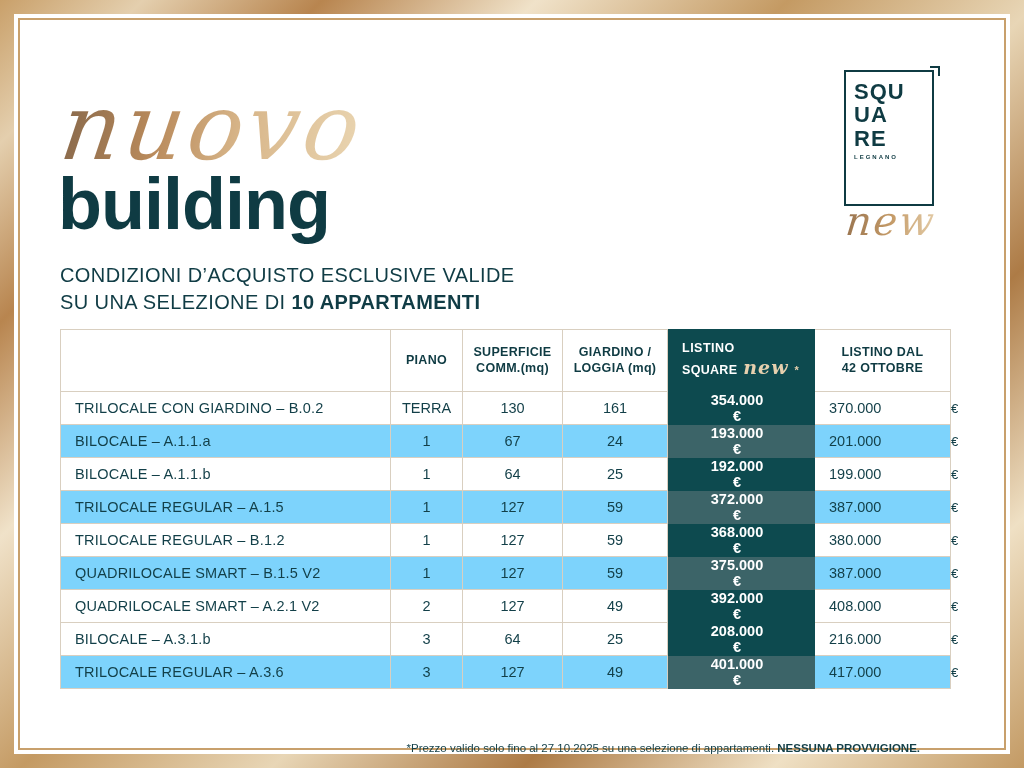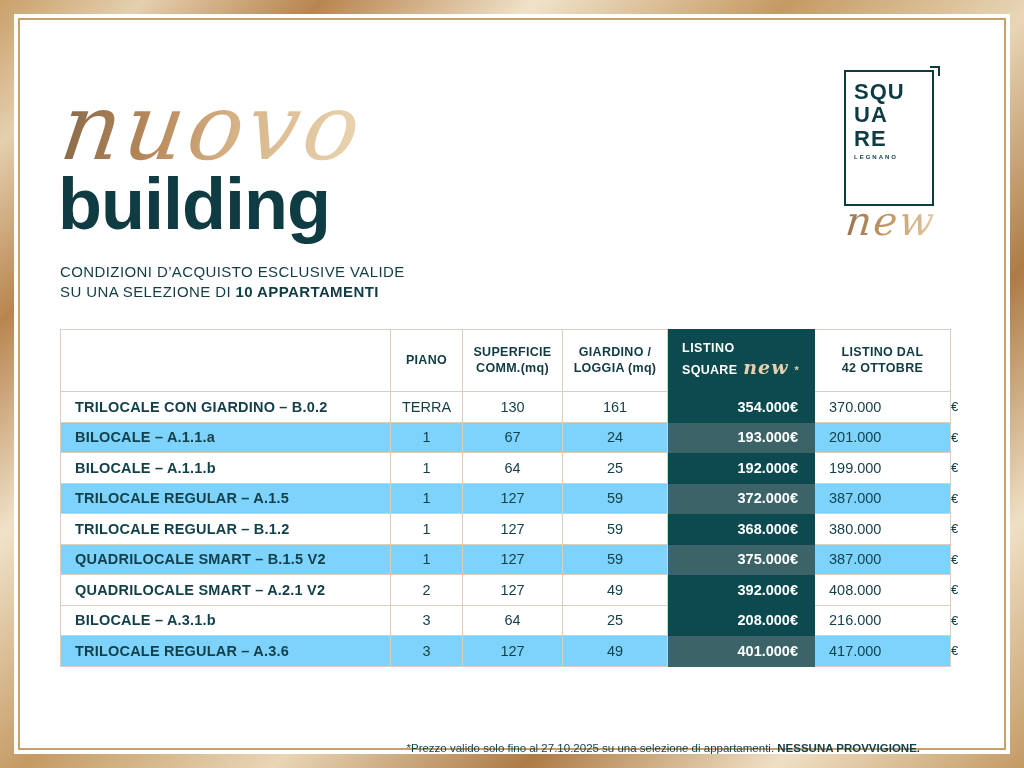--- a/index.html
+++ b/index.html
@@ -64,21 +64,21 @@
     left: 24px; top: 138px;
     font-size: 72px;
     font-weight: bold;
     letter-spacing: -1px;
     color: #0f3b43;
     line-height: 1;
   }
   .subtitle {
     position: absolute;
     left: 26px; top: 232px;
-    font-size: 15px;
+    font-size: 20px;
     letter-spacing: 0.4px;
     color: #103c45;
     line-height: 1.35;
   }
   .subtitle .strong { font-weight: bold; }
 
   
   .logo-box {
     position: absolute;
     right: 56px; top: 40px;
@@ -176,37 +176,38 @@
   tbody td {
     height: 30.5px;
     font-size: 14.5px;
     color: #123f48;
     text-align: center;
     vertical-align: middle;
   }
   tbody td.name {
     text-align: left;
     padding-left: 14px;
-    font-weight: bold;
+    font-weight: normal;
     font-size: 14.5px;
     letter-spacing: 0.2px;
   }
   tbody tr.alt td { background: #7dd3fc; }
   tbody tr.plain td { background: #ffffff; }
   tbody td.price-new {
     color: #ffffff;
     font-weight: bold;
     font-size: 14.5px;
     position: relative;
   }
   tbody tr.plain td.price-new { background: #0d4a4f; border-color: #0d4a4f; }
   tbody tr.alt td.price-new { background: #3c6468; border-color: #3c6468; }
   .pn-inner {
-    display: flex; justify-content: flex-end;
+    display: flex; justify-content: space-between;
     padding: 0 16px 0 8px;
+    flex-direction: column;
   }
   tbody td.price-old .po-inner {
     display: flex; justify-content: space-between;
     padding: 0 2px 0 14px;
   }
   td.euro-out {
     border: none !important;
     background: #ffffff !important;
     font-size: 13px;
     color: #123f48;

